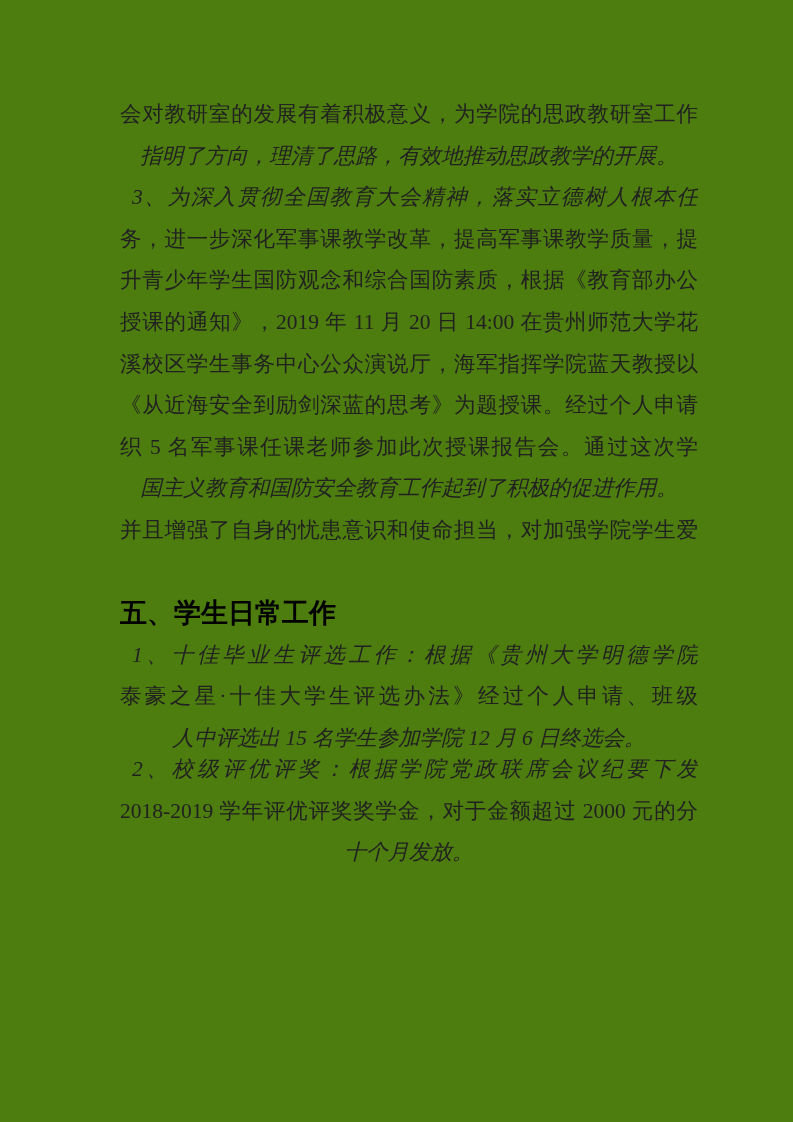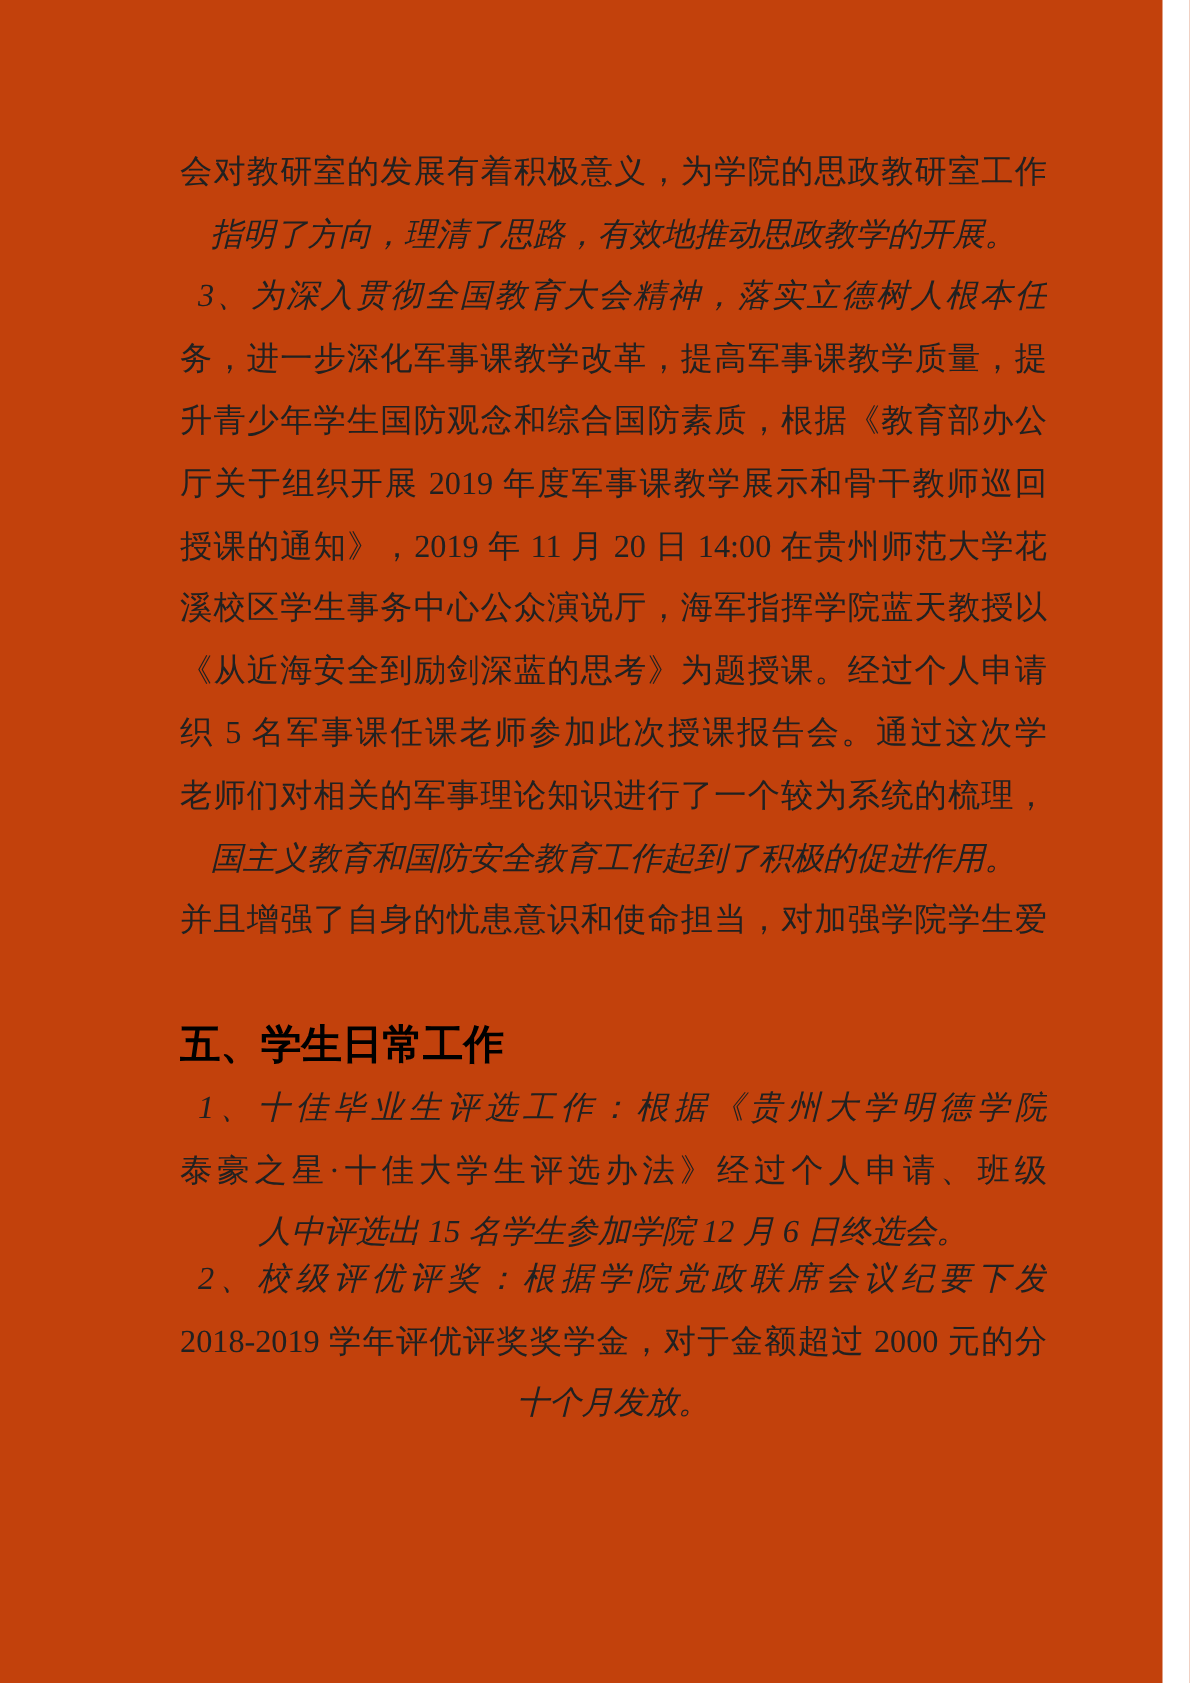--- a/index.html
+++ b/index.html
@@ -2,27 +2,26 @@
 <html><head>
 <meta charset="utf-8">
 <style>
   html, body {
     margin: 0;
     padding: 0;
     background: #ffffff;
   }
   .page {
     position: relative;
-    width: 731px;
+    width: 793px;
     height: 1122px;
-    background: #c2410c;
+    background: #4d7c0f;
     overflow: hidden;
     font-family: "Liberation Serif", "DejaVu Serif", serif;
     color: #212121;
-    padding-left: 44px;
   }
   .text-block {
     position: absolute;
     left: 120px;
     top: 94px;
     width: 578px;
   }
   .ln {
     font-size: 21.5px;
     line-height: 41.6px;
@@ -64,26 +63,24 @@
 <body>
 
 <div class="page">
   <div class="text-block">
 
     <div class="ln j">会对教研室的发展有着积极意义，为学院的思政教研室工作</div>
     <div class="ln end">指明了方向，理清了思路，有效地推动思政教学的开展。</div>
     <div class="ln j indent">3、为深入贯彻全国教育大会精神，落实立德树人根本任</div>
     <div class="ln j">务，进一步深化军事课教学改革，提高军事课教学质量，提</div>
     <div class="ln j">升青少年学生国防观念和综合国防素质，根据《教育部办公</div>
-    <div class="ln j">厅关于组织开展 2019 年度军事课教学展示和骨干教师巡回</div>
     <div class="ln j">授课的通知》，2019 年 11 月 20 日 14:00 在贵州师范大学花</div>
     <div class="ln j">溪校区学生事务中心公众演说厅，海军指挥学院蓝天教授以</div>
     <div class="ln j">《从近海安全到励剑深蓝的思考》为题授课。经过个人申请</div>
     <div class="ln j">织 5 名军事课任课老师参加此次授课报告会。通过这次学习，</div>
-    <div class="ln j">老师们对相关的军事理论知识进行了一个较为系统的梳理，</div>
     <div class="ln end">国主义教育和国防安全教育工作起到了积极的促进作用。</div>
     <div class="ln j">并且增强了自身的忧患意识和使命担当，对加强学院学生爱</div>
 
     <h2 class="heading">五、学生日常工作</h2>
 
     <div class="ln j indent">1、十佳毕业生评选工作：根据《贵州大学明德学院</div>
     <div class="ln j">泰豪之星·十佳大学生评选办法》经过个人申请、班级</div>
     <div class="ln end">人中评选出 15 名学生参加学院 12 月 6 日终选会。</div>
     <div class="ln j indent tight">2、校级评优评奖：根据学院党政联席会议纪要下发</div>
     <div class="ln j">2018-2019 学年评优评奖奖学金，对于金额超过 2000 元的分</div>

